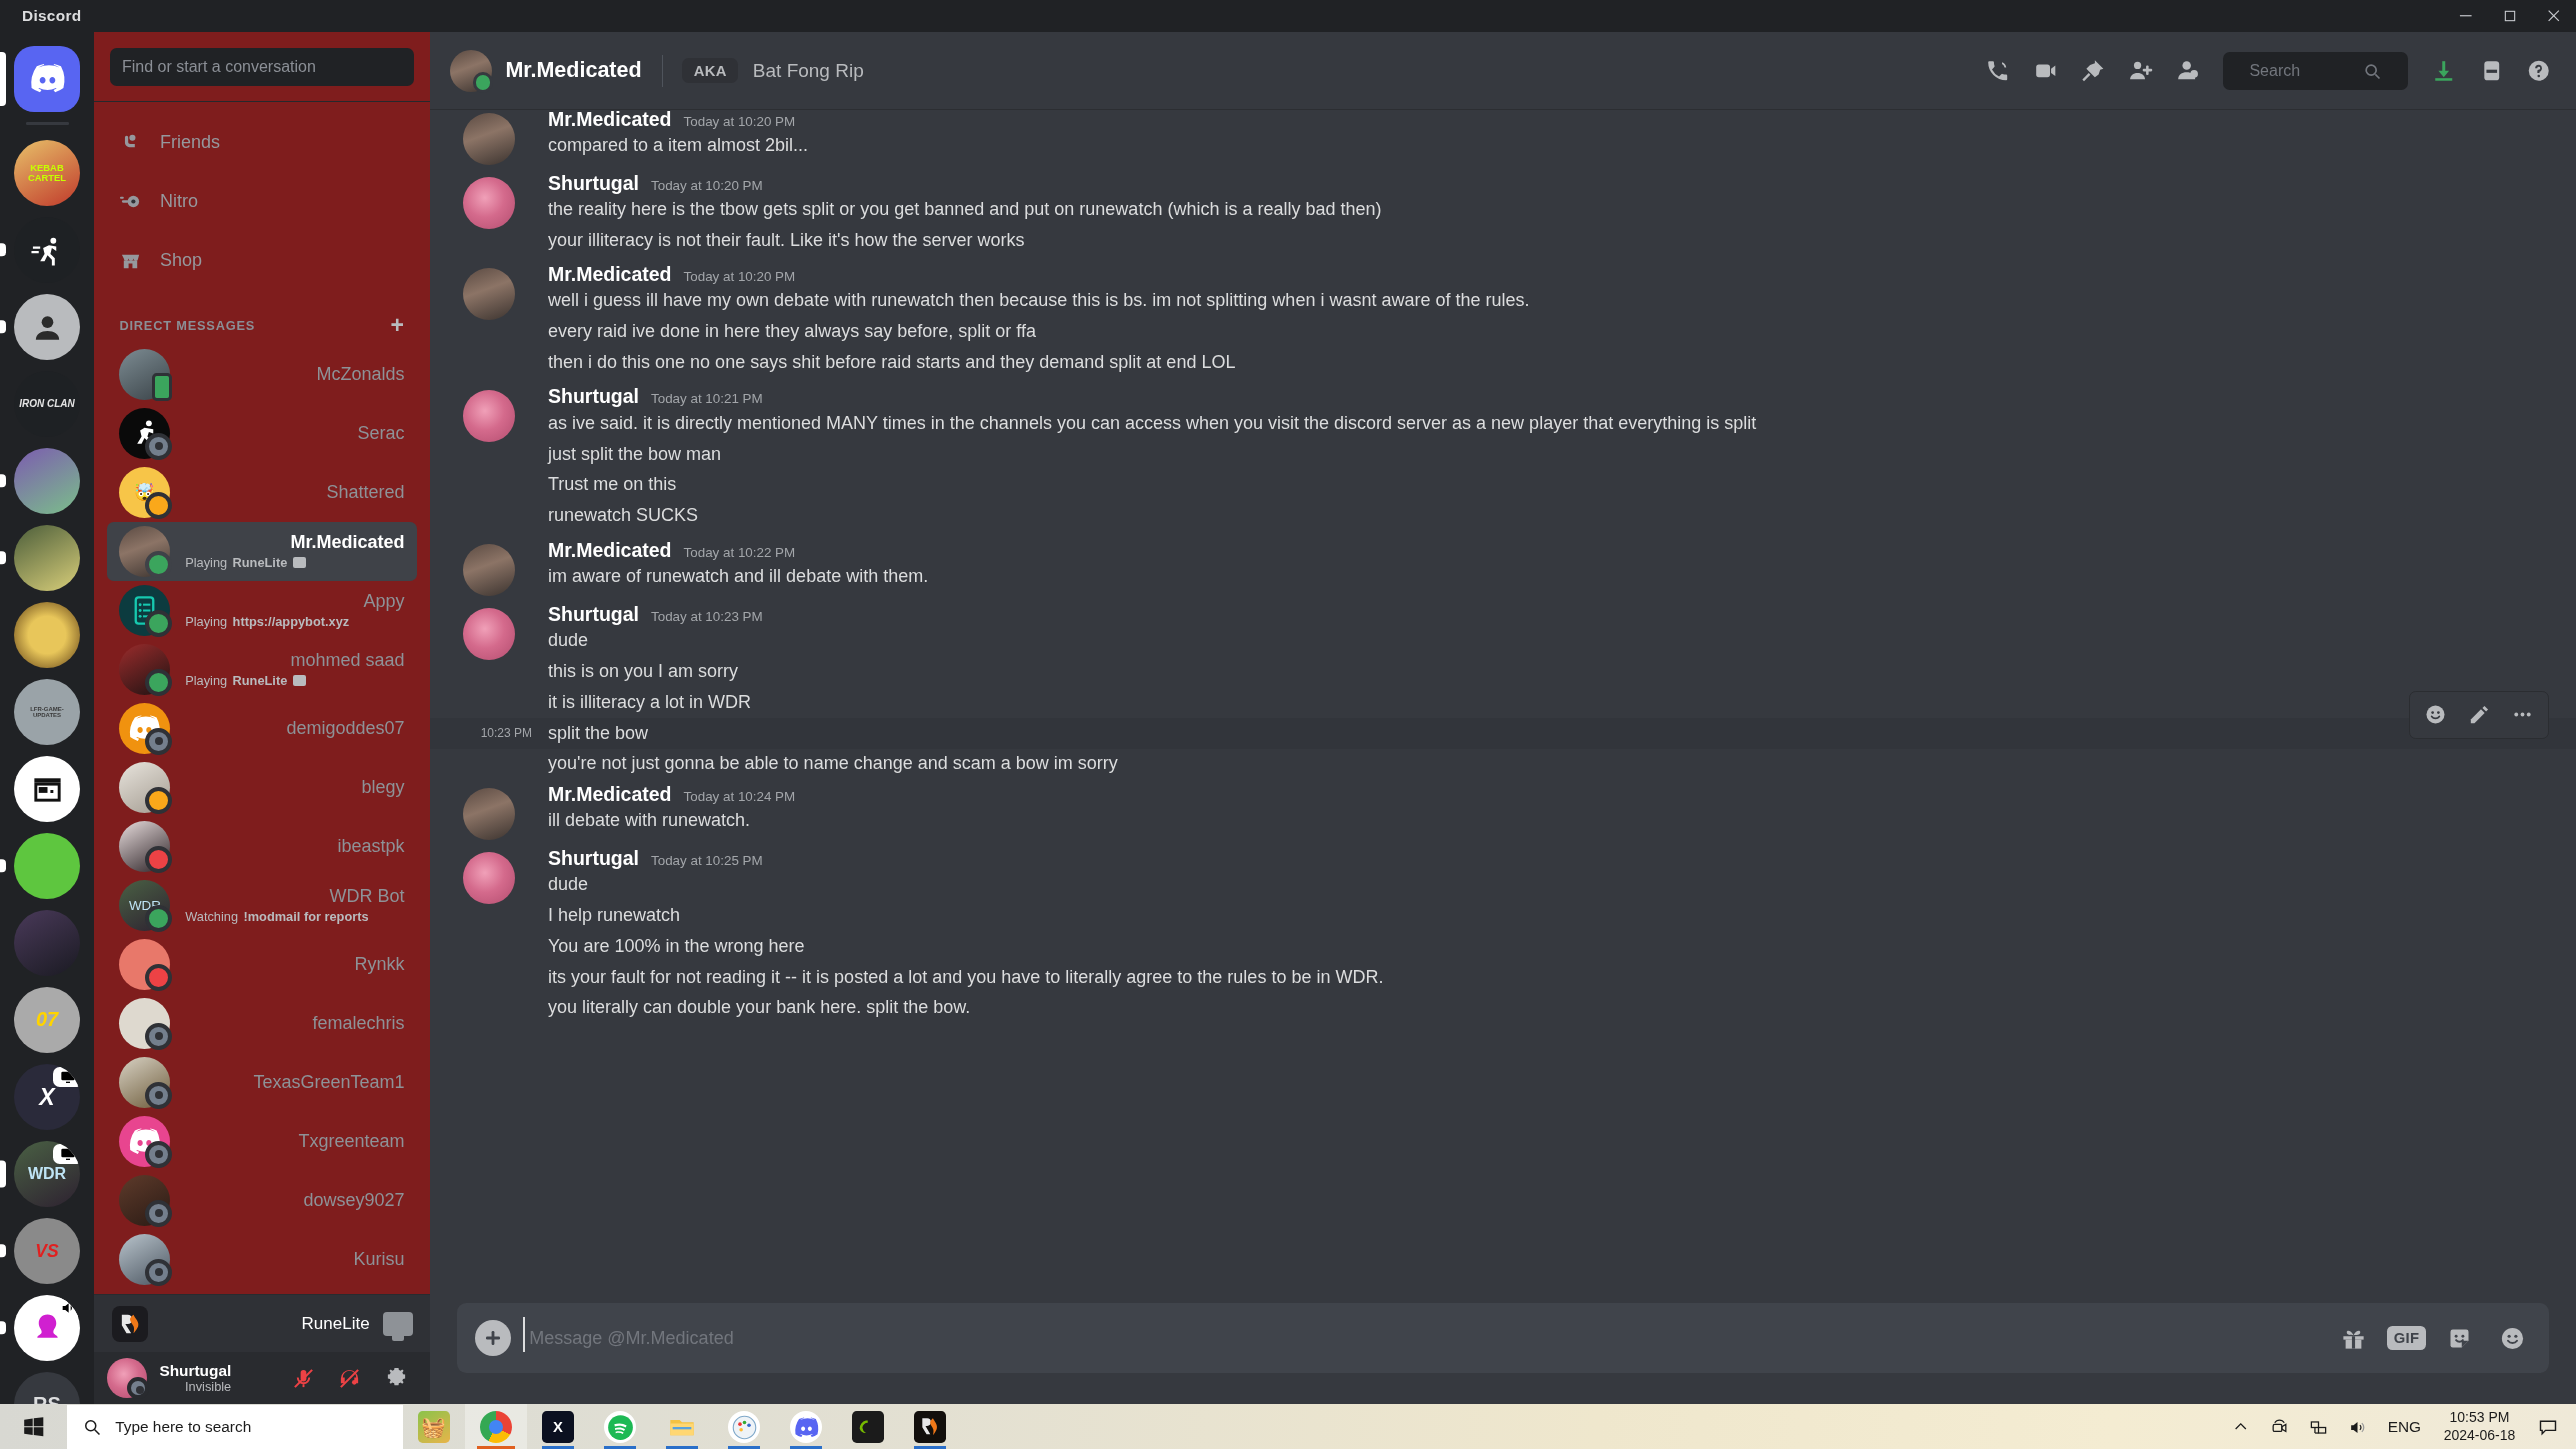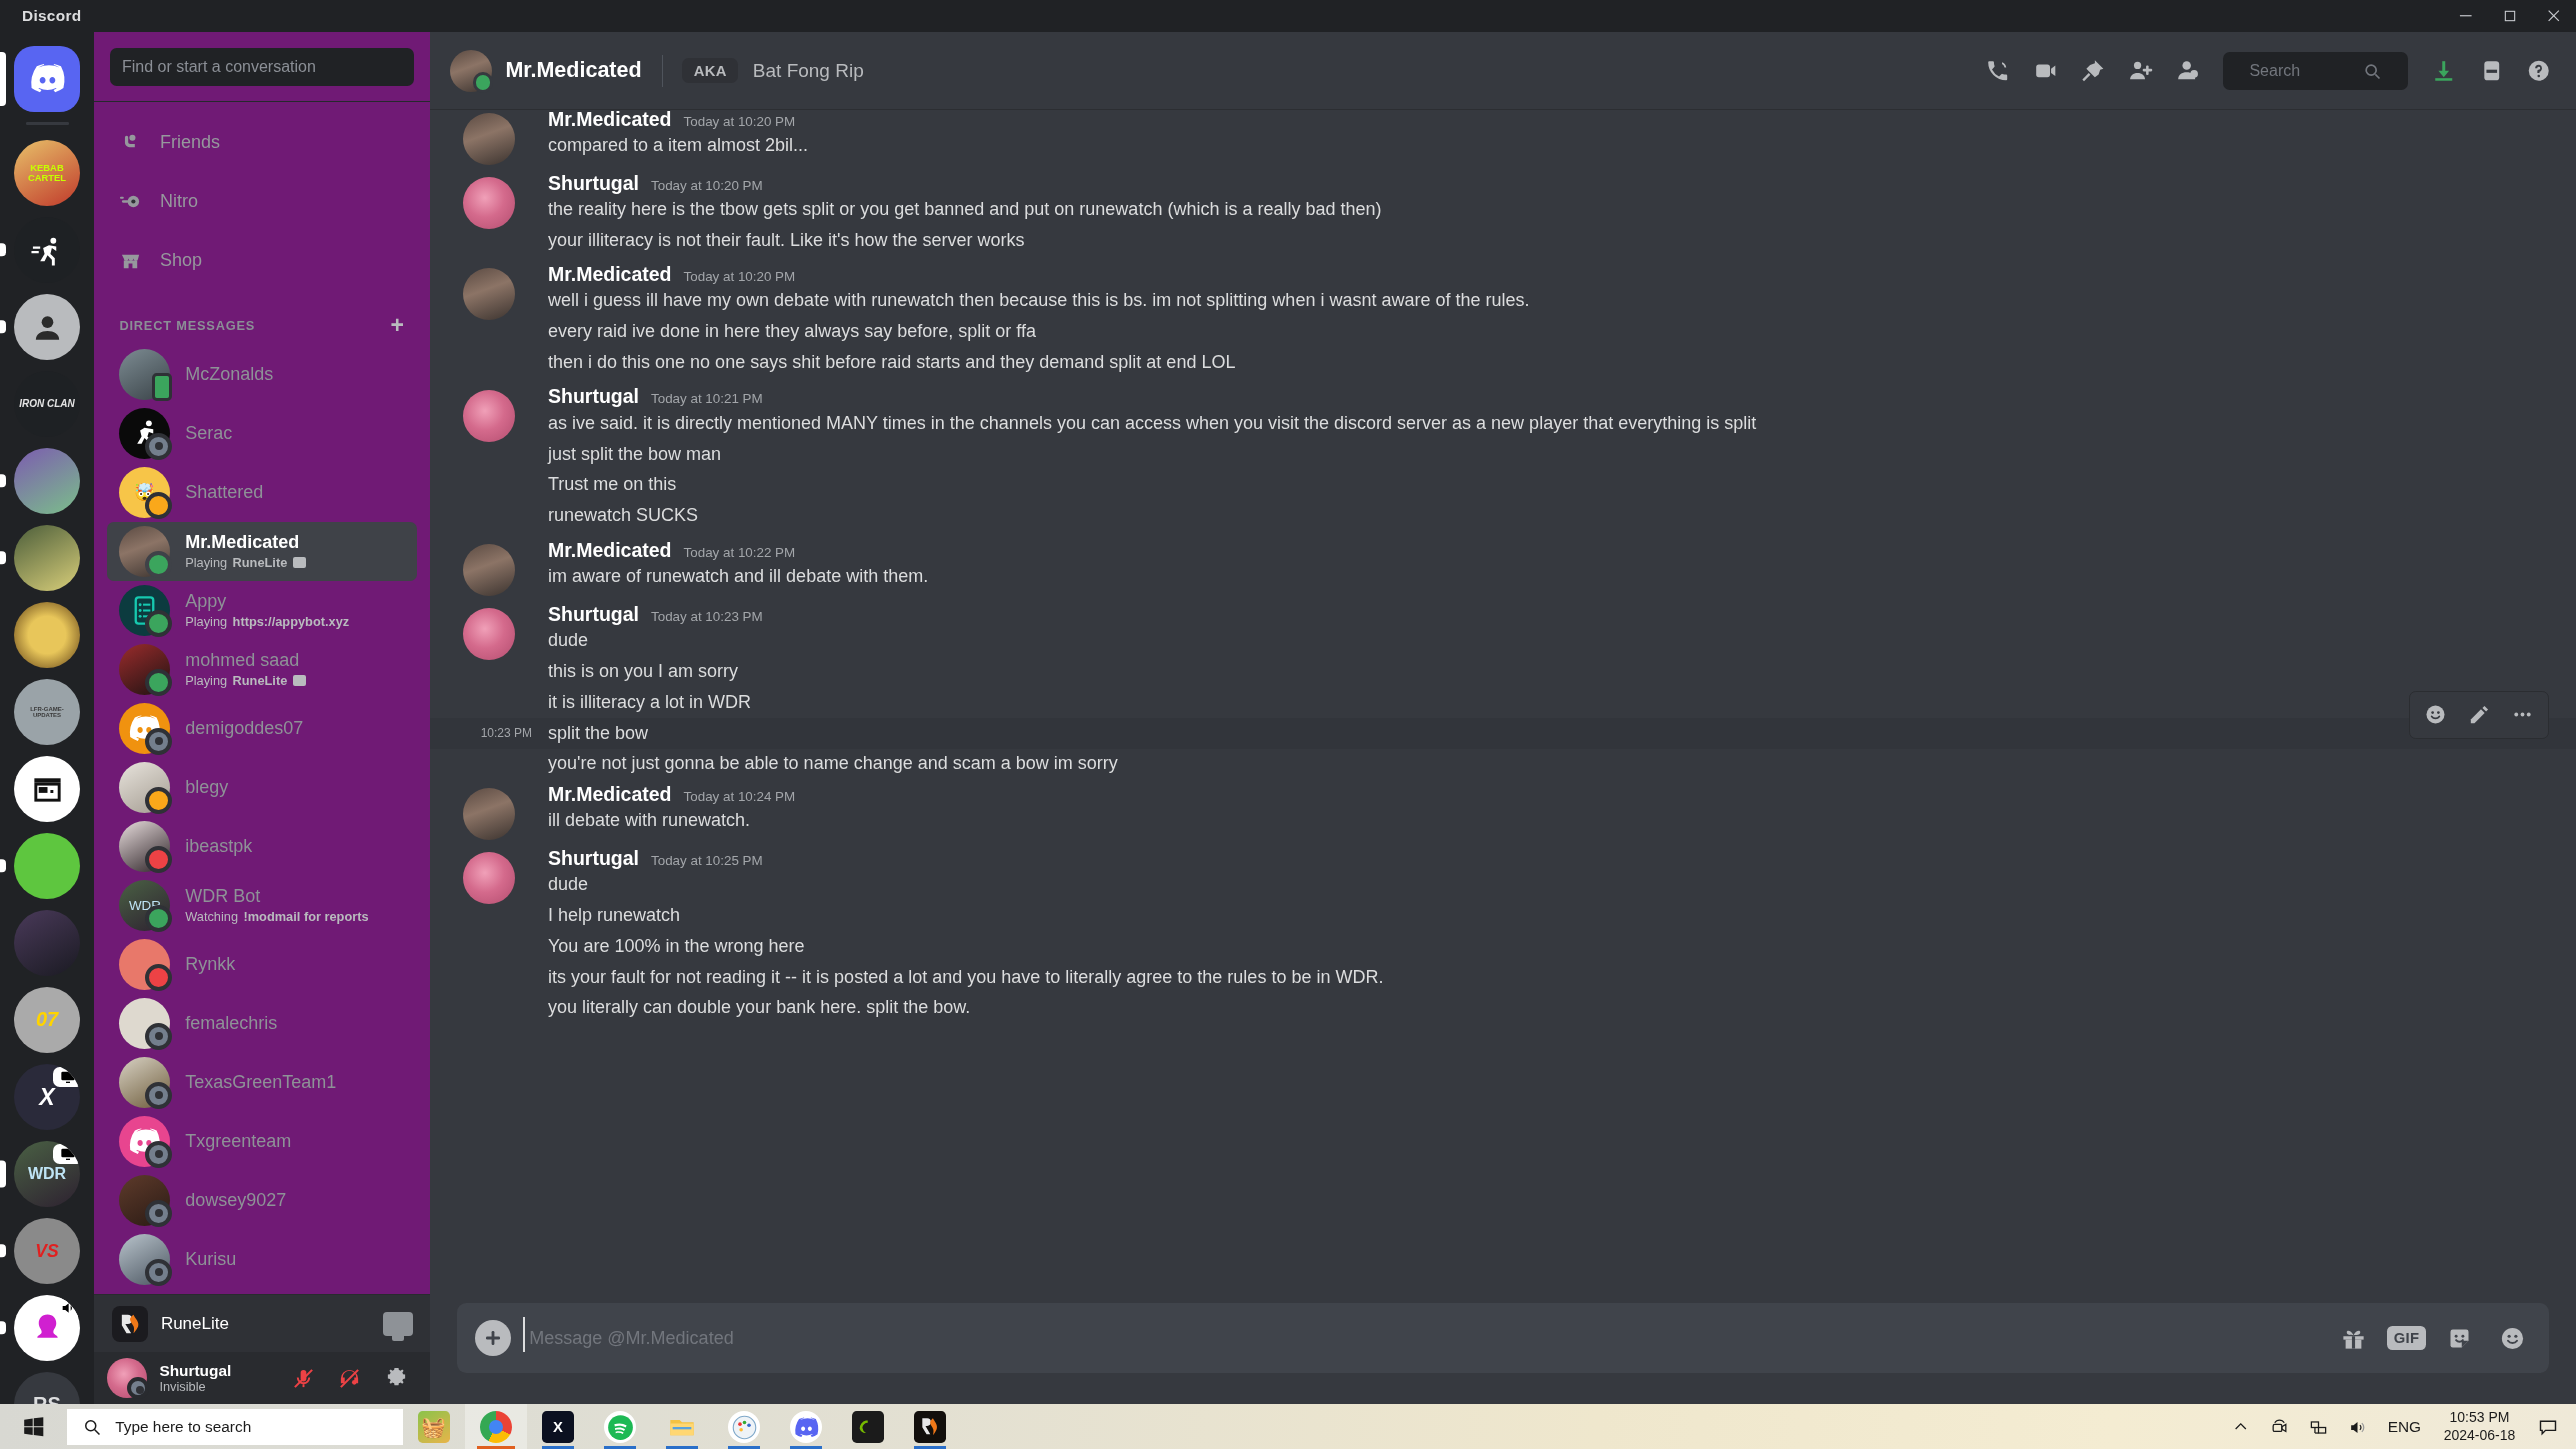--- a/index.html
+++ b/index.html
@@ -49,21 +49,21 @@
   .guild.home { border-radius: 20px; background: #5865f2; }
   .guild.home svg { width: 39px; height: 39px; fill: #fff; }
   .rail-sep { height: 2.7px; width: 43px; background: #36393f; border-radius: 1.3px; margin: 5.4px auto 9.4px; }
   .guild-badge {
     position: absolute; right: -2.7px; top: 2.7px; width: 29.5px; height: 20px; border-radius: 6.7px;
     background: #fff; display: flex; align-items: center; justify-content: center;
   }
   .guild-badge svg { width: 16px; height: 16px; fill: #000; }
 
   
-  .sidebar { width: 336px; flex: 0 0 336px; background: #701a75; display: flex; flex-direction: column; min-height: 0; }
+  .sidebar { width: 336px; flex: 0 0 336px; background: #7f1d1d; display: flex; flex-direction: column; min-height: 0; text-align: right; }
   .search-wrap { height: 70px; flex: 0 0 70px; display: flex; align-items: center; padding: 0 16px;
     border-bottom: 0.7px solid #26282c; }
   .search-box {
     width: 100%; height: 38px; background: #202225; border-radius: 6.7px;
     display: flex; align-items: center; padding: 0 12px;
     color: #8b8f96; font-size: 16px;
   }
   .dmscroll { flex: 1 1 auto; overflow: hidden; padding: 10.7px 13.4px 0 13.4px; }
   .navrow {
     height: 59px; display: flex; align-items: center; gap: 17.5px;
@@ -194,21 +194,21 @@
               border-radius: 5.4px; padding: 4px 6.7px; letter-spacing: 0.3px; }
 
   
   .taskbar {
     flex: 0 0 46px; height: 46px; display: flex; align-items: center;
     background: linear-gradient(90deg,#d8d8d2 0%, #dcdcd4 14%, #e3e0d2 36%, #efe7cd 62%, #f4ecd2 82%, #efe9d8 100%);
     position: relative;
   }
   .tb-start { width: 67px; height: 46px; display: flex; align-items: center; justify-content: center; }
   .tb-search {
-    width: 336px; height: 36px; background: #fff; display: flex; align-items: center;
+    width: 336px; height: 45px; background: #fff; display: flex; align-items: center;
     gap: 13.4px; padding: 0 14.8px; color: #1b1b1b; font-size: 15.4px;
   }
   .tb-apps { display: flex; align-items: center; height: 46px; }
   .tb-app { width: 62px; height: 46px; display: flex; align-items: center; justify-content: center;
             position: relative; }
   .tb-app .ico { width: 32px; height: 32px; border-radius: 4.7px; display: flex;
                  align-items: center; justify-content: center; font-size: 14.8px; font-weight: bold; color: #fff;
                  overflow: hidden; position: relative; }
   .tb-underline { position: absolute; bottom: 1.3px; left: 14.8px; width: 32px; height: 2.7px; background: #2a6fc9; }
   .tb-app.active { background: rgba(255,255,255,.35); }

